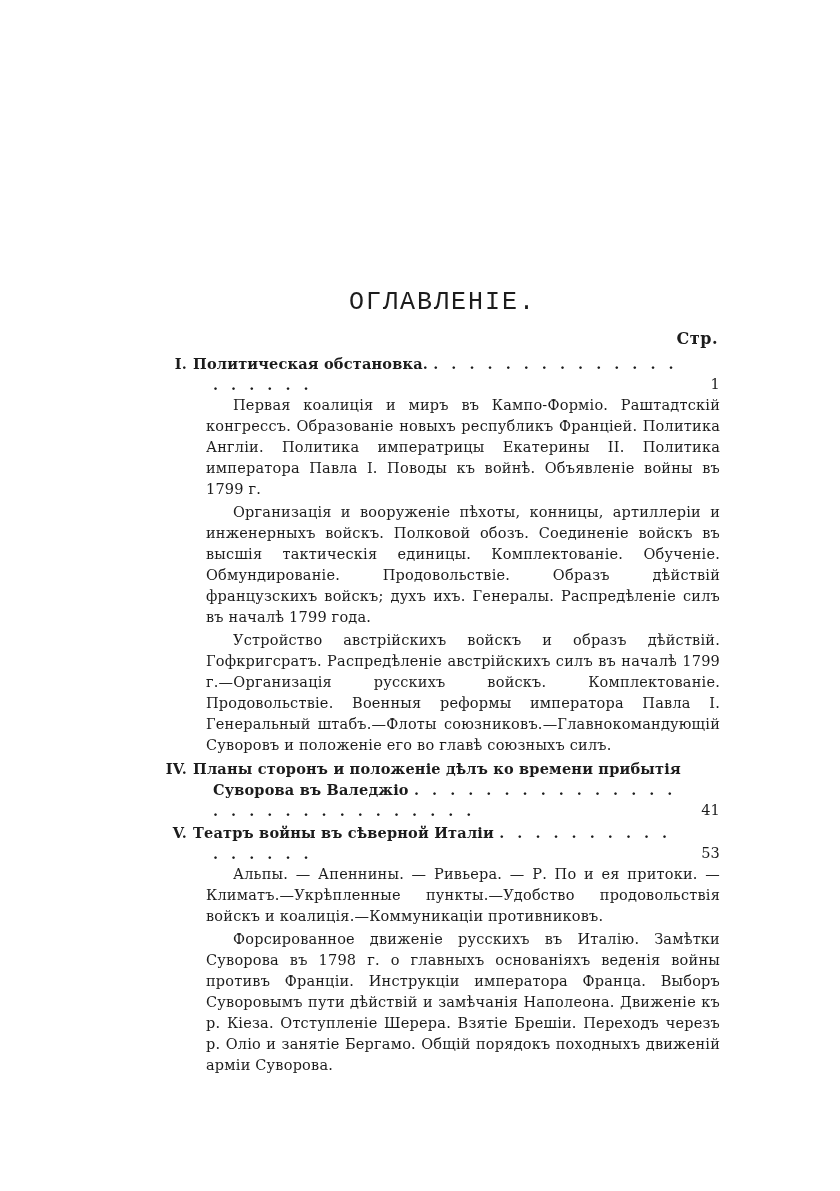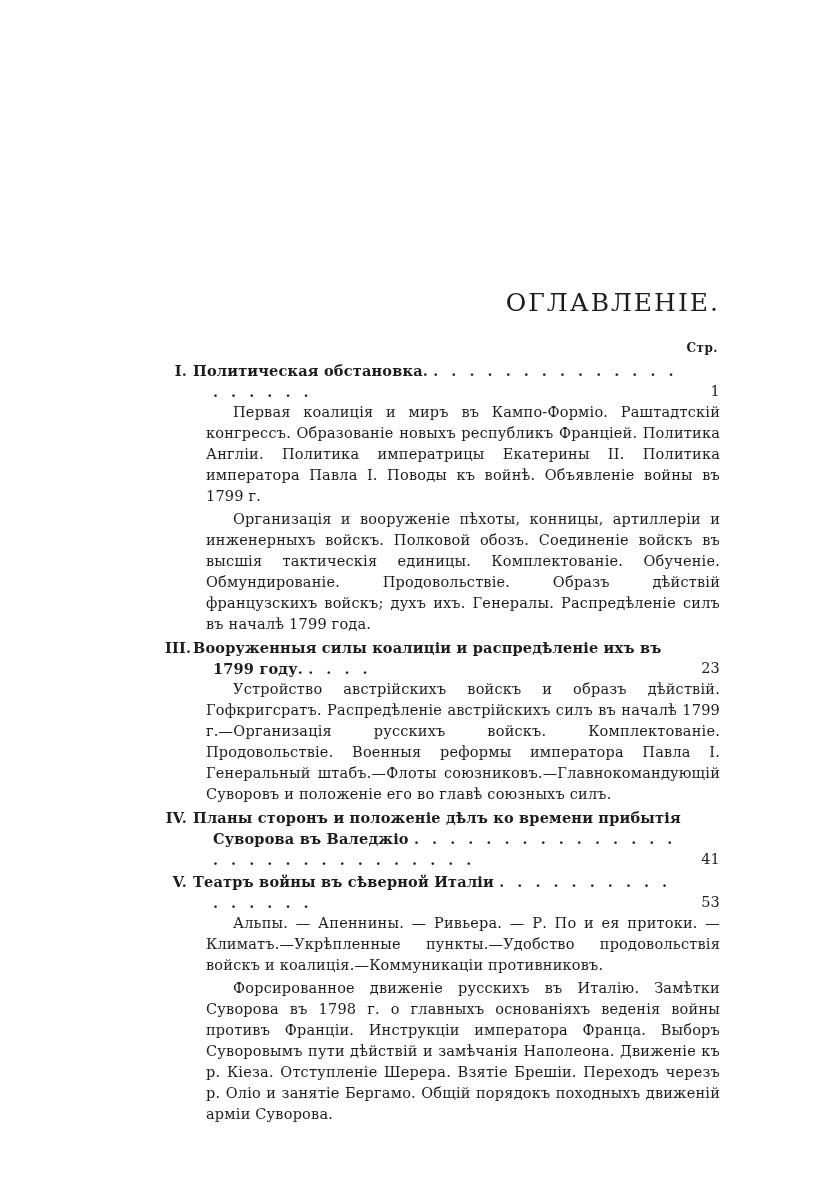--- a/index.html
+++ b/index.html
@@ -16,29 +16,30 @@
     font-family: "DejaVu Serif", serif;
     color: #1c1c1c;
   }
   .content {
     position: absolute;
     left: 165px;
     top: 288px;
     width: 555px;
   }
   .toc-title {
-    text-align: right;
+    text-align: center;
     font-size: 25px;
     font-weight: normal;
     letter-spacing: 2px;
-    margin: 0 0 24px 0;
+    margin: 0 0 12px 0;
+    font-family: Liberation Mono, monospace;
   }
   .page-col-header {
     text-align: right;
-    font-size: 12px;
+    font-size: 16px;
     font-weight: bold;
     letter-spacing: 0.5px;
     margin: 0 0 5px 0;
     padding-right: 2px;
   }
   .entry {
     margin: 0 0 1px 0;
   }
   .heading-row {
     position: relative;
@@ -95,25 +96,20 @@
         <span class="page-num">1</span>
       </div>
       <p class="desc">Первая коалиція и миръ въ Кампо-Форміо. Раштадтскій конгрессъ. Образованіе новыхъ республикъ Франціей. Политика Англіи. Политика императрицы Екатерины II. Политика императора Павла I. Поводы къ войнѣ. Объявленіе войны въ 1799 г.</p>
     </div>
 
     <div class="entry">
       <p class="desc">Организація и вооруженіе пѣхоты, конницы, артиллеріи и инженерныхъ войскъ. Полковой обозъ. Соединеніе войскъ въ высшія тактическія единицы. Комплектованіе. Обученіе. Обмундированіе. Продовольствіе. Образъ дѣйствій французскихъ войскъ; духъ ихъ. Генералы. Распредѣленіе силъ въ началѣ 1799 года.</p>
     </div>
 
     <div class="entry">
-      <div class="heading-row">
-        <span class="numeral">III.</span><span class="heading-title">Вооруженныя силы коалиціи и распредѣленіе ихъ въ 1799 году.</span>
-        <span class="heading-dots">. . . .</span>
-        <span class="page-num">23</span>
-      </div>
       <p class="desc">Устройство австрійскихъ войскъ и образъ дѣйствій. Гофкригсратъ. Распредѣленіе австрійскихъ силъ въ началѣ 1799 г.—Организація русскихъ войскъ. Комплектованіе. Продовольствіе. Военныя реформы императора Павла I. Генеральный штабъ.—Флоты союзниковъ.—Главнокомандующій Суворовъ и положеніе его во главѣ союзныхъ силъ.</p>
     </div>
 
     <div class="entry">
       <div class="heading-row">
         <span class="numeral">IV.</span><span class="heading-title">Планы сторонъ и положеніе дѣлъ ко времени прибытія Суворова въ Валеджіо</span>
         <span class="heading-dots">. . . . . . . . . . . . . . . . . . . . . . . . . . . . . .</span>
         <span class="page-num">41</span>
       </div>
     </div>

